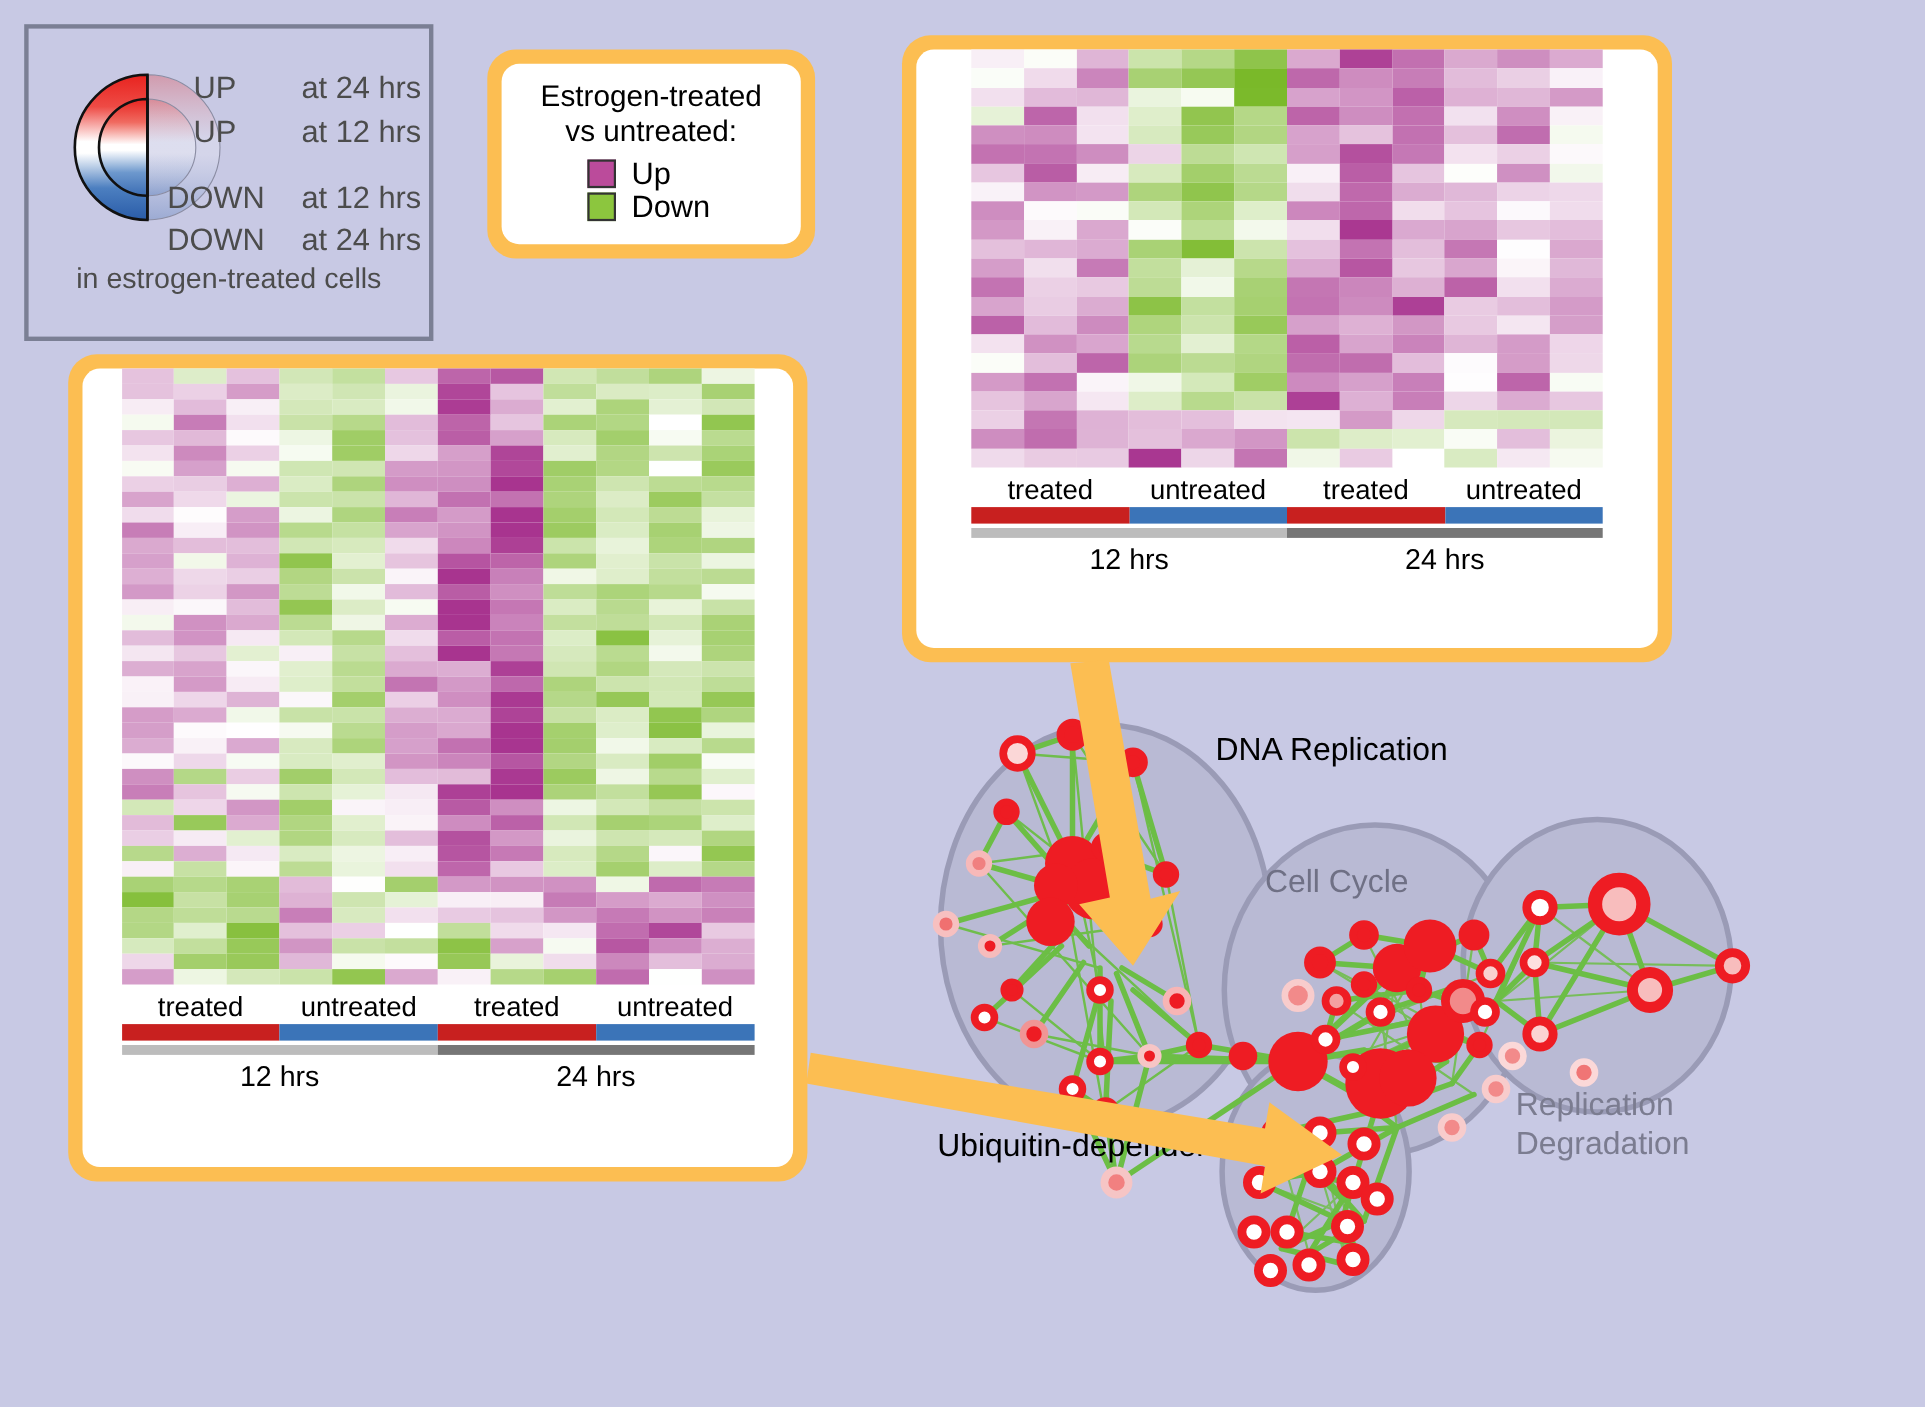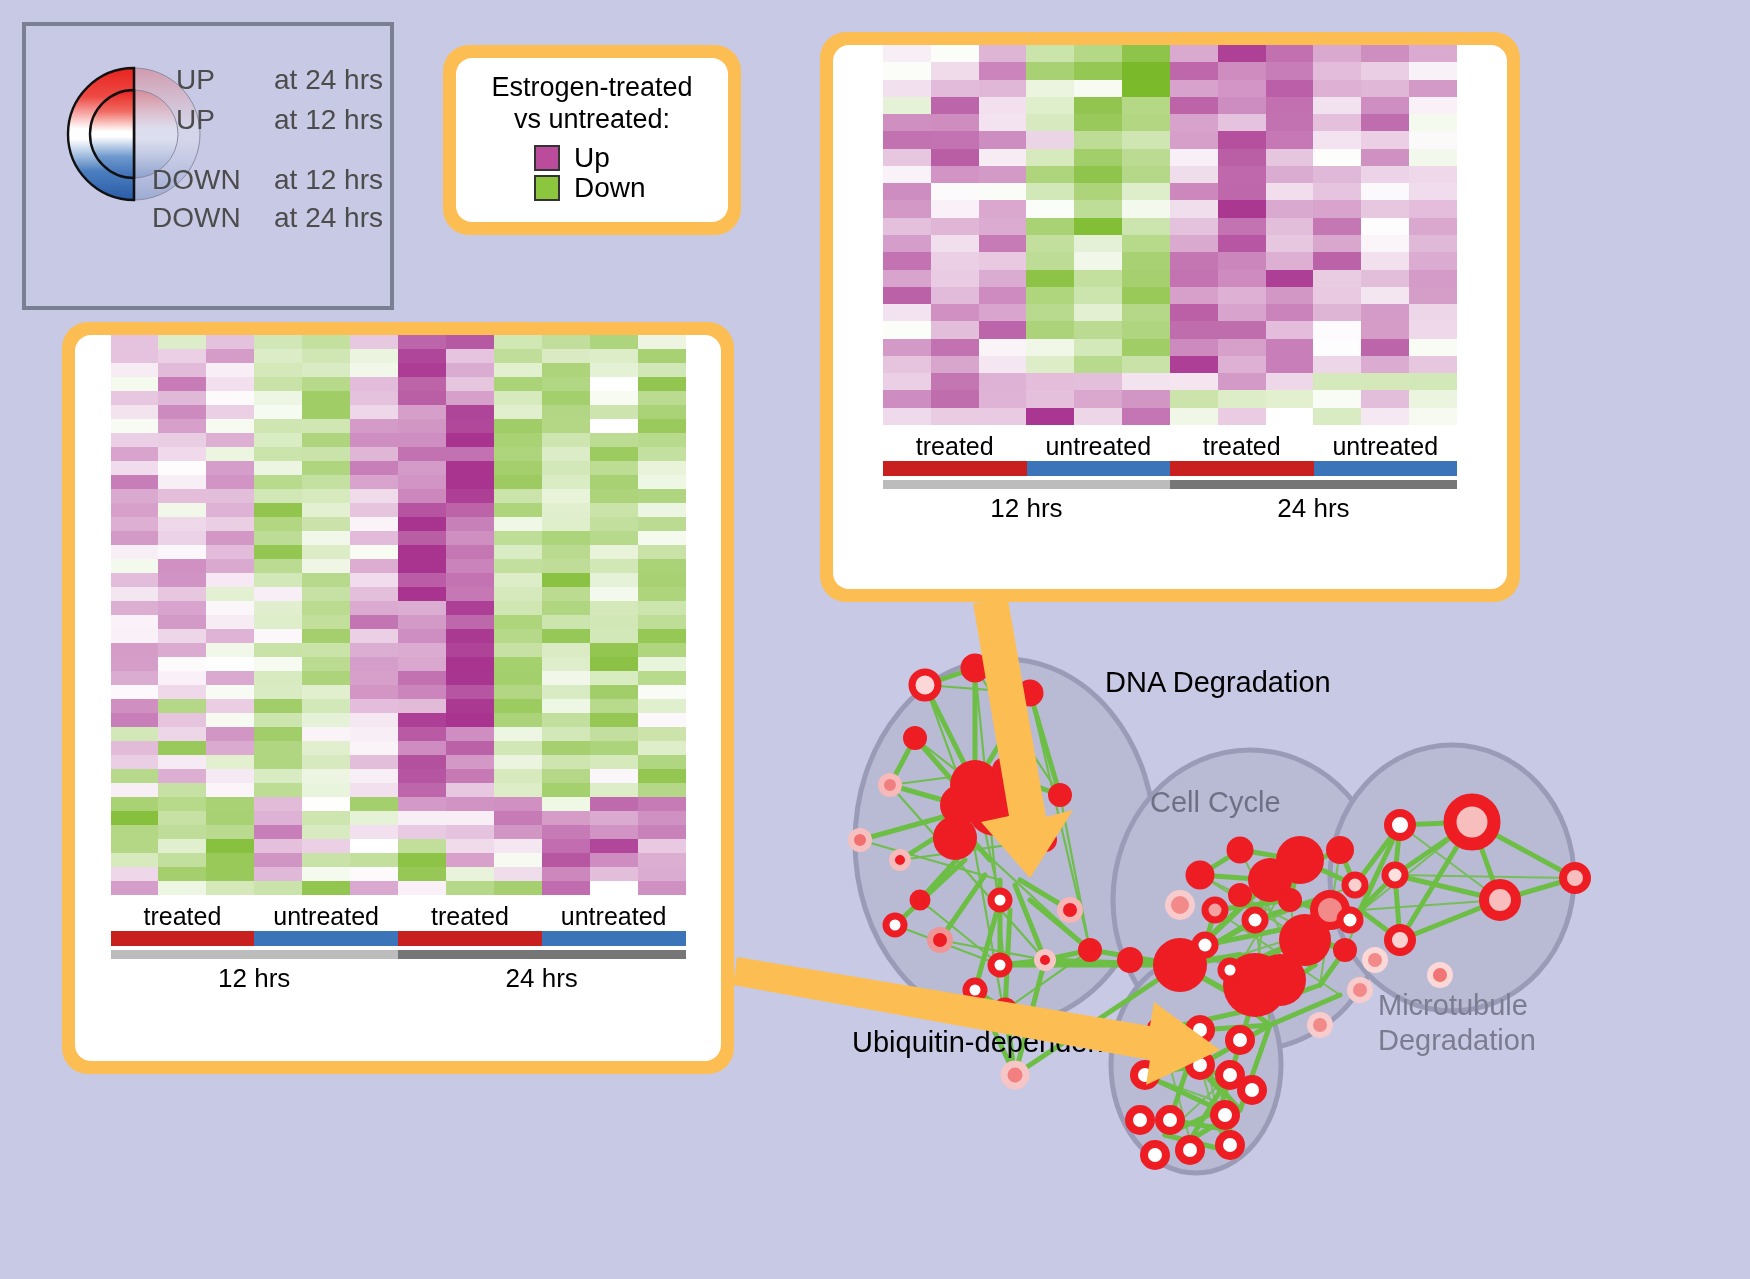--- a/index.html
+++ b/index.html
@@ -159,20 +159,21 @@
   </div>
 
   <div class="key-text-col abs" style="left:126px;top:178px;">
     <span class="key-label">DOWN</span>
   </div>
   <div class="key-text-col abs" style="left:248px;top:178px;">
     <span class="key-label">at 24 hrs</span>
   </div>
 
   <div class="key-foot">
+    <div>in estrogen-treated cells</div>
   </div>
 </div>
 
 <div class="abs orange-panel" id="legend-panel">
   <div class="orange-inner" id="legend-inner">
     <div class="legend-title">
       <div>Estrogen-treated</div>
       <div>vs untreated:</div>
     </div>
     <div class="legend-rows">
@@ -1236,27 +1237,27 @@
       <circle cx="370" cy="510" r="11" fill="#ffffff" stroke="#ee1c23" stroke-width="8"></circle>
       <circle cx="425" cy="505" r="11" fill="#ffffff" stroke="#ee1c23" stroke-width="8"></circle>
       <circle cx="390" cy="540" r="11" fill="#ffffff" stroke="#ee1c23" stroke-width="8"></circle>
       <circle cx="430" cy="535" r="11" fill="#ffffff" stroke="#ee1c23" stroke-width="8"></circle>
       <circle cx="355" cy="545" r="11" fill="#ffffff" stroke="#ee1c23" stroke-width="8"></circle>
       <circle cx="452" cy="480" r="11" fill="#ffffff" stroke="#ee1c23" stroke-width="8"></circle>
     </g>
   </svg>
 
   <div class="net-label" id="lbl-dna">
-    <span>DNA Degradation</span>
+    <span>DNA Replication</span>
   </div>
   <div class="net-label" id="lbl-cc">
     <span>Cell Cycle</span>
   </div>
   <div class="net-label" id="lbl-mt">
-    <div>Microtubule</div>
+    <div>Replication</div>
     <div>Degradation</div>
   </div>
   <div class="net-label" id="lbl-ub">
     <div>Ubiquitin-dependent</div>
   </div>
 </div>
 
 <svg class="abs" style="left:0;top:0;width:1750px;height:1279px;pointer-events:none;">
 
   <path d="M1008 600 L1046 817 L1073 810 L1030 878 L981 822 L1009 816 L973 603 Z" fill="#fcbe52"></path>

